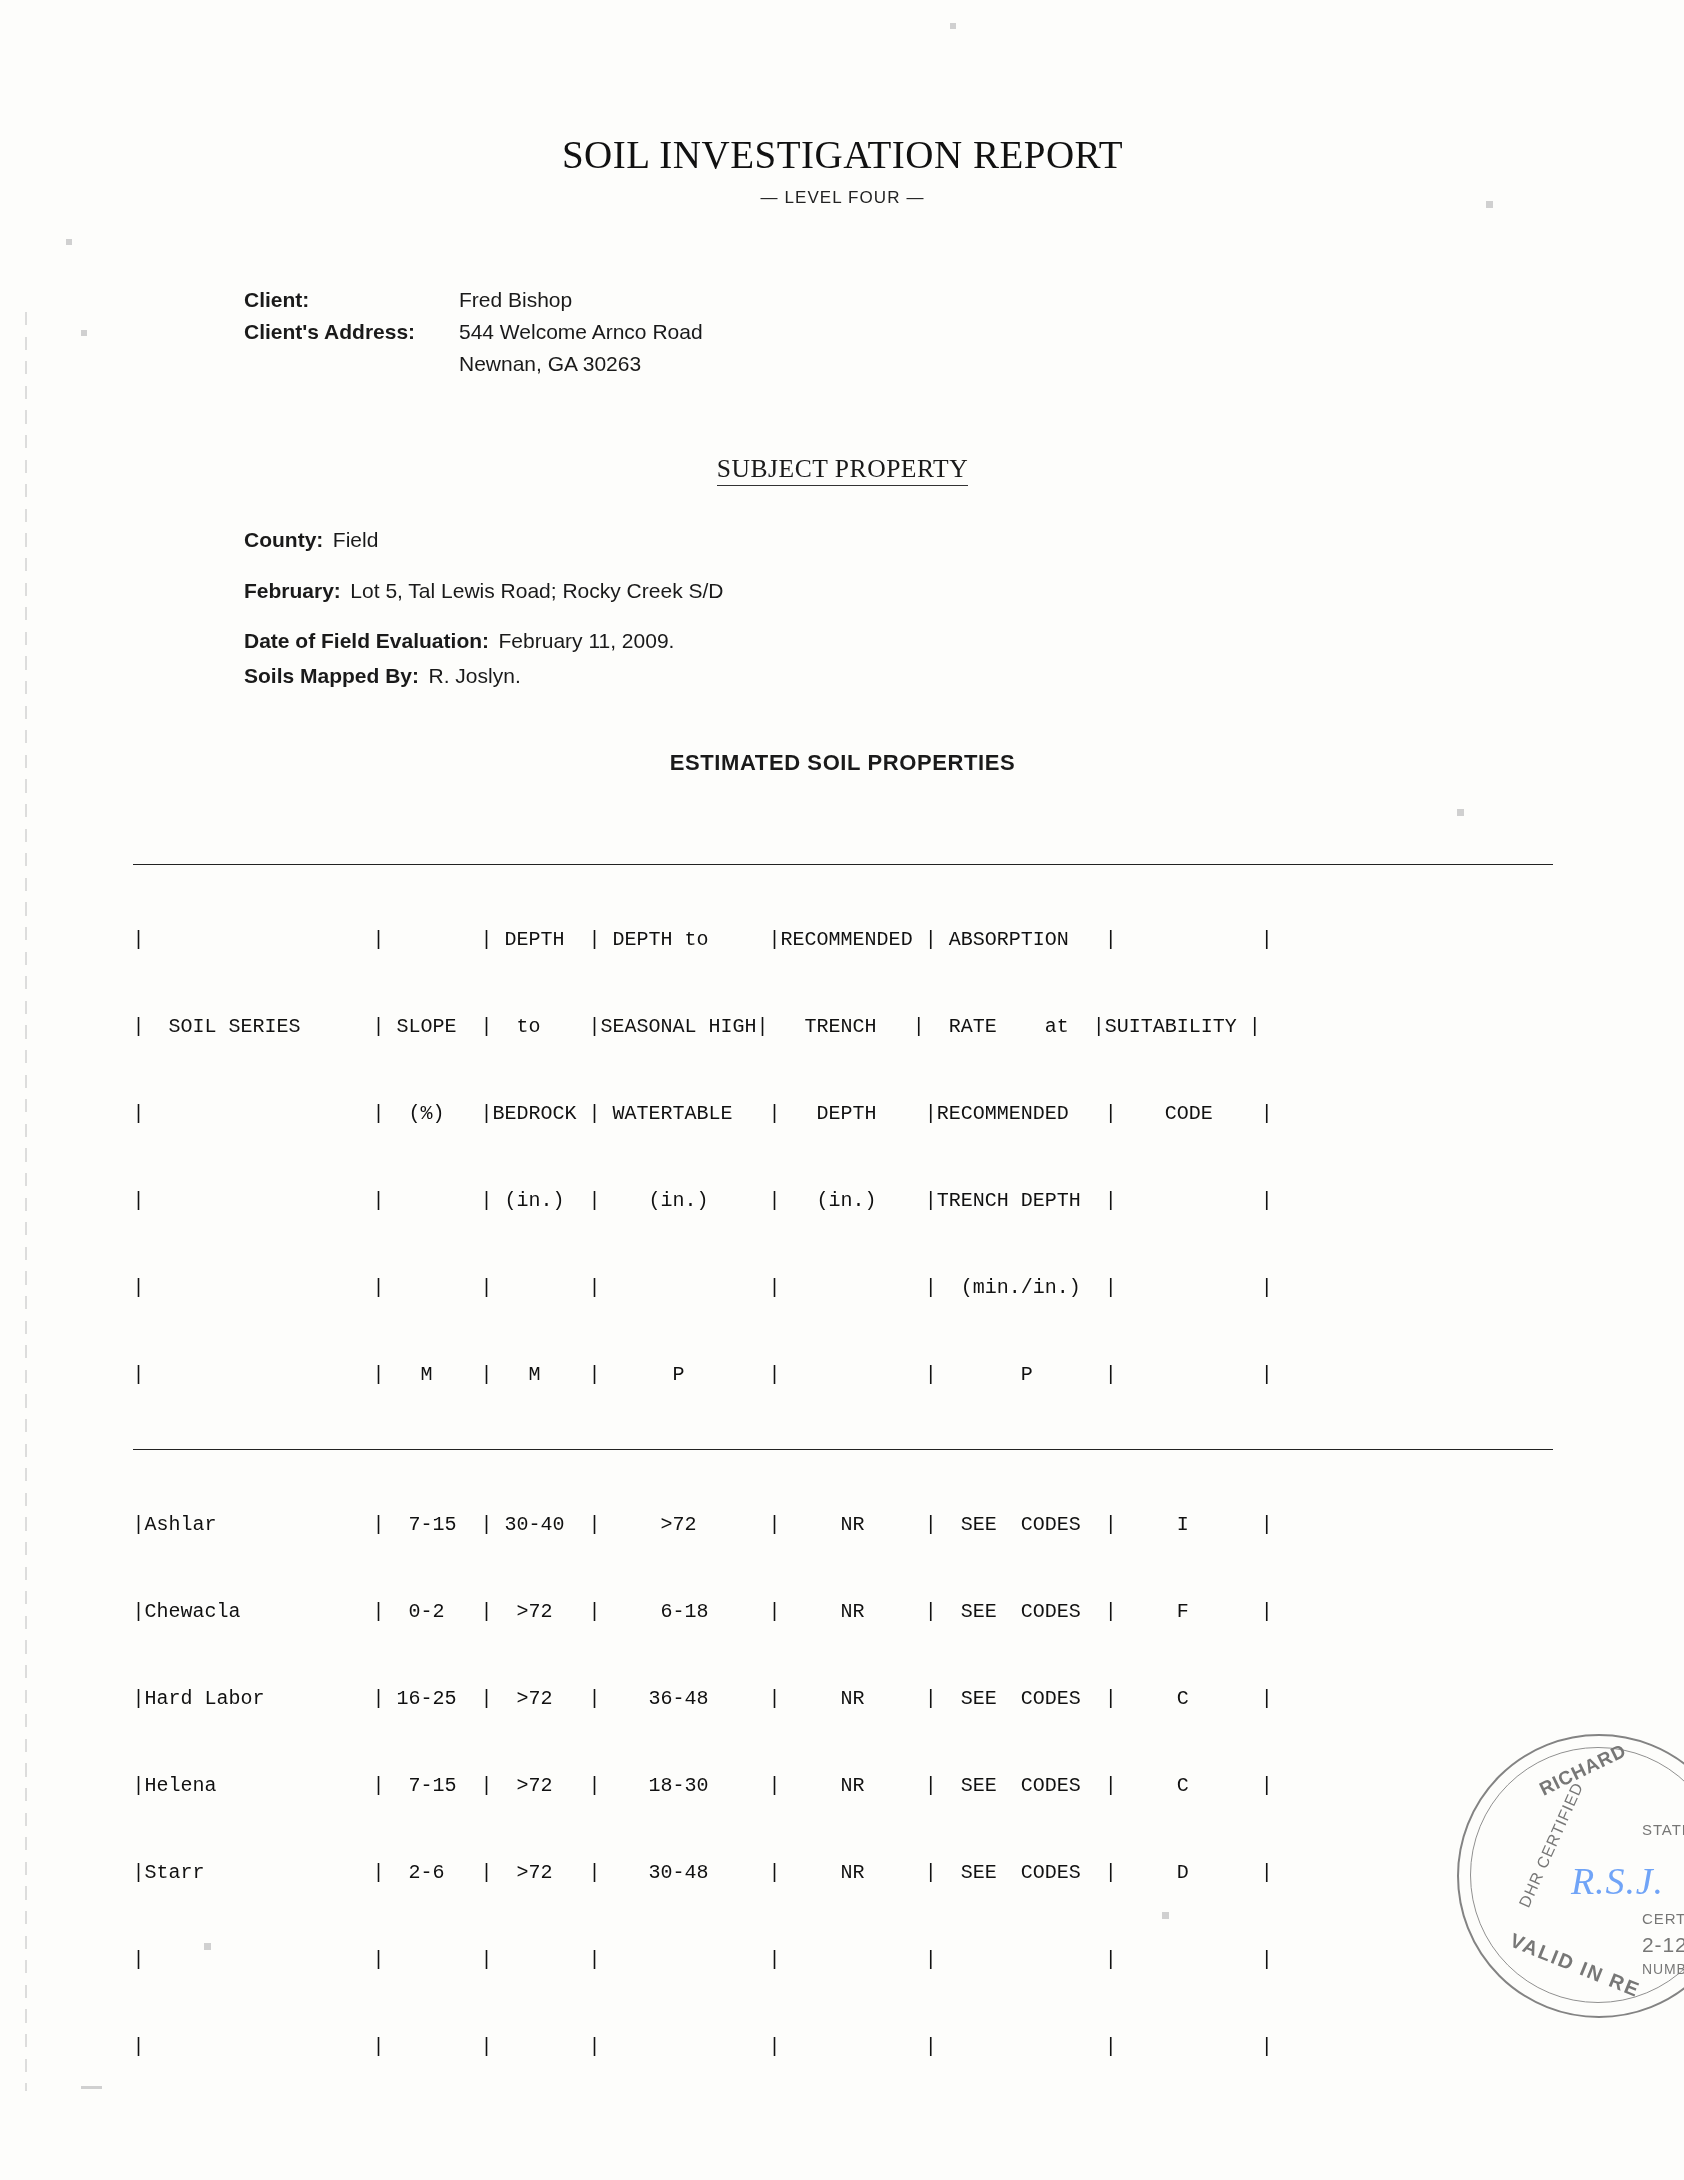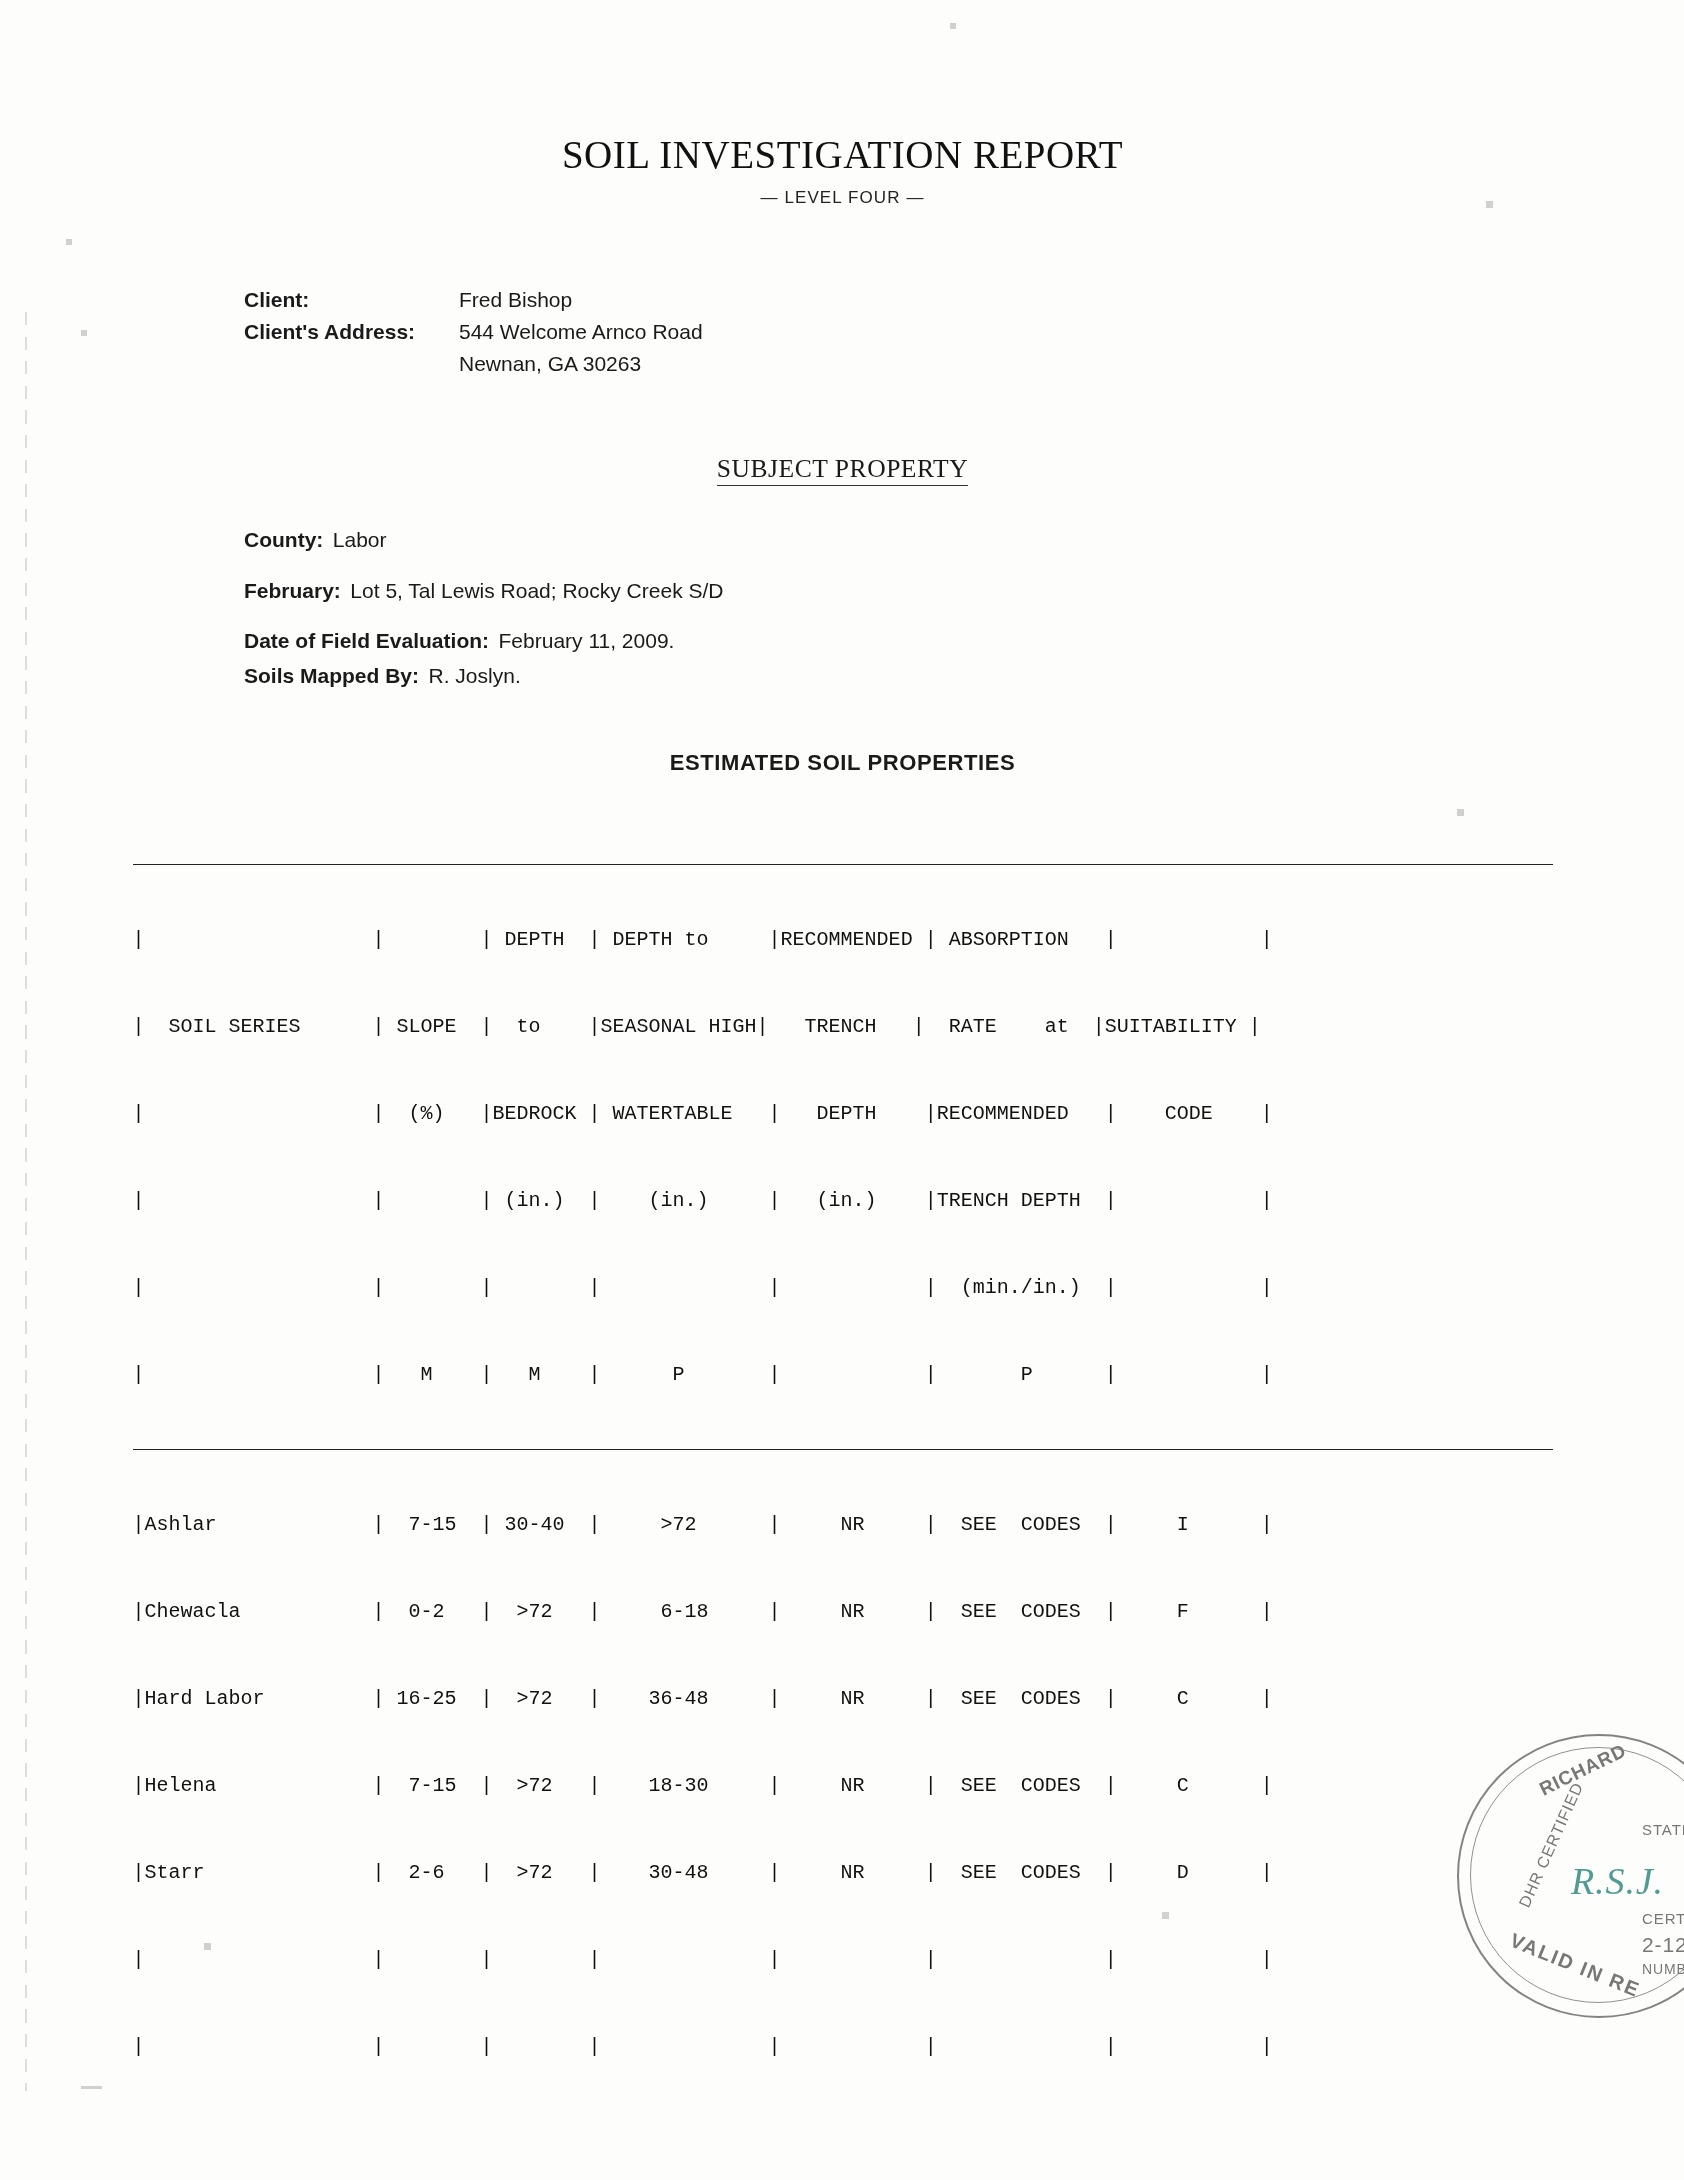--- a/index.html
+++ b/index.html
@@ -137,21 +137,21 @@
   }
   .stamp .txt {
     position: absolute;
     font-family: "Liberation Sans", sans-serif;
     color: #444;
     letter-spacing: 0.9px;
   }
   .stamp .t-top { left: 79px; top: 24.6px; font-size: 19px; transform: rotate(-26deg); font-weight: bold; }
   .stamp .t-dhr { left: 26.5px; top: 102px; font-size: 16px; transform: rotate(-66deg); }
   .stamp .t-state { left: 185px; top: 87px; font-size: 15px; }
-  .stamp .t-sig { left: 114px; top: 125px; font-size: 38px; font-family: "Liberation Serif", serif; font-style: italic; color: #0f766e; }
+  .stamp .t-sig { left: 114px; top: 125px; font-size: 38px; font-family: "Liberation Serif", serif; font-style: italic; color: #3b82f6; }
   .stamp .t-c2 { left: 185px; top: 176px; font-size: 15px; }
   .stamp .t-num { left: 185px; top: 199px; font-size: 21px; }
   .stamp .t-numlbl { left: 185px; top: 227px; font-size: 14px; }
   .stamp .t-bot { left: 49px; top: 220px; font-size: 20px; font-weight: bold; transform: rotate(22deg); letter-spacing: 1.9px; }
 </style>
 </head>
 <body>
 
 <div class="page">
 
@@ -182,21 +182,21 @@
       <div class="client-row">
         <div class="client-label"></div>
         <div class="client-val">Newnan, GA    30263</div>
       </div>
     </div>
 
     <div class="section-head"><span>SUBJECT PROPERTY</span></div>
 
     <div class="prop-block">
       <div class="prop-row">
-        <span class="lbl">County:</span><span class="val">Labor</span>
+        <span class="lbl">County:</span><span class="val">Field</span>
       </div>
       <div class="prop-row">
         <span class="lbl">February:</span><span class="val">Lot 5, Tal Lewis Road;  Rocky Creek S/D</span>
       </div>
       <div class="prop-row prop-tight">
         <span class="lbl">Date of Field Evaluation:</span><span class="val">February 11, 2009.</span>
       </div>
       <div class="prop-row">
         <span class="lbl">Soils Mapped By:</span><span class="val">R. Joslyn.</span>
       </div>

